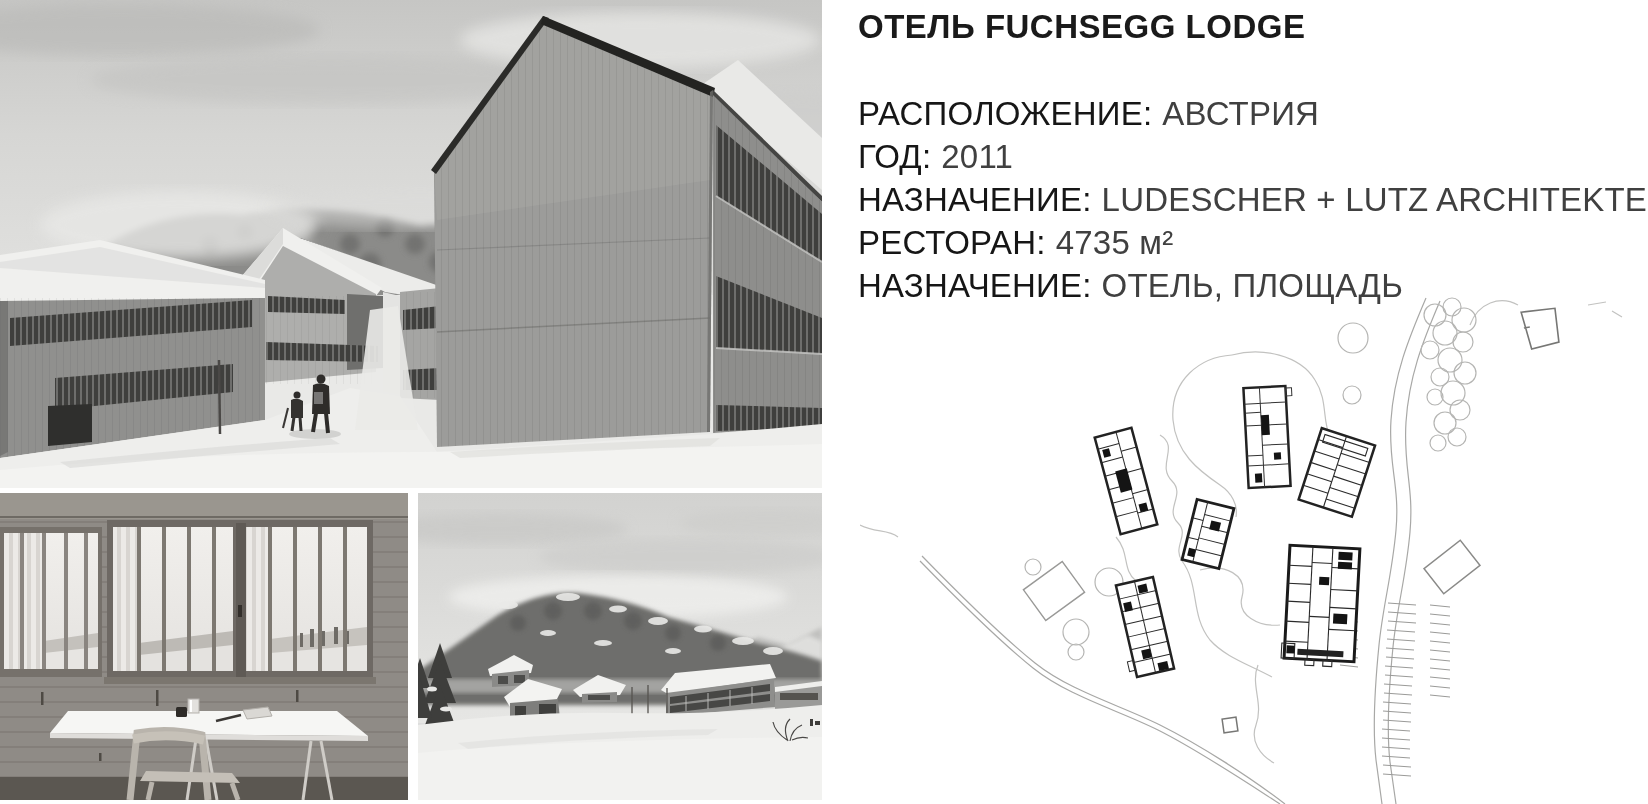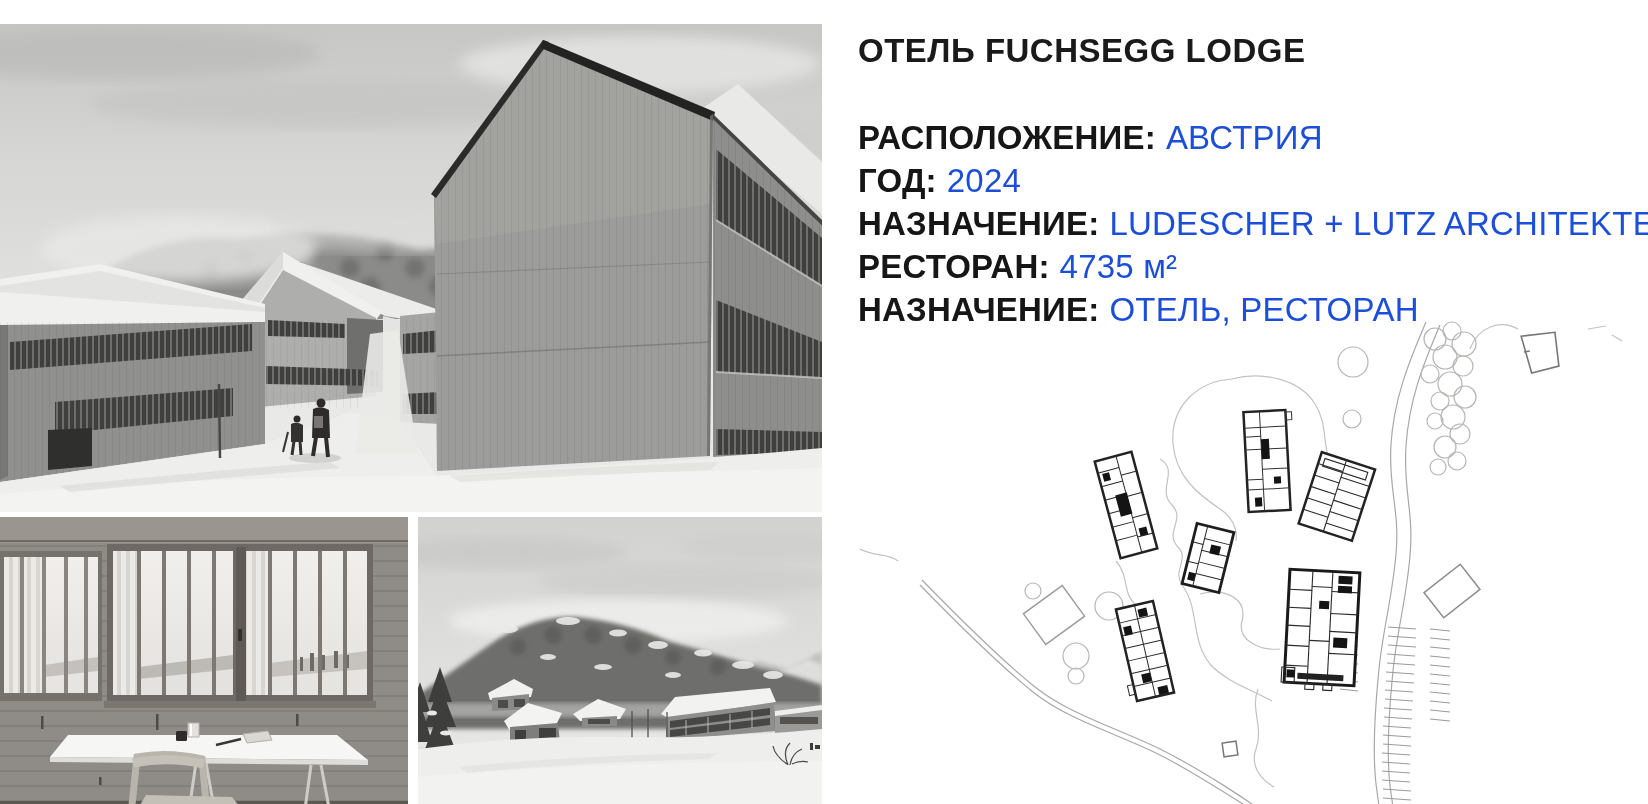--- a/index.html
+++ b/index.html
@@ -1,28 +1,28 @@
 <!DOCTYPE html>
 <html><head>
 <meta charset="utf-8">
 <style>
   html,body{margin:0;padding:0;background:#ffffff;width:1648px;height:804px;overflow:hidden;
     font-family:"Liberation Sans", sans-serif;}
-  .page{position:relative;width:1648px;height:596px;background:#fff;margin-top:24px;}
+  .page{position:relative;width:1648px;height:596px;background:#fff;}
   .photo{position:absolute;overflow:hidden;background:#ddd;}
   #main-photo{left:0;top:0;width:822px;height:488px;}
   #interior-photo{left:0;top:493px;width:408px;height:307px;}
   #landscape-photo{left:418px;top:493px;width:404px;height:307px;}
   #site-plan{position:absolute;left:860px;top:285px;width:788px;height:519px;}
   .info{position:absolute;left:858px;top:0;width:790px;color:#1a1a1a;}
   .title{position:absolute;left:0;top:8px;font-size:33px;font-weight:bold;letter-spacing:0.5px;white-space:nowrap;}
   .details{position:absolute;left:0;top:92px;}
   .drow{height:43px;line-height:43px;font-size:33px;white-space:nowrap;letter-spacing:0.2px;}
-  .drow .lbl{font-weight:bold;color:#161616;}
-  .drow .val{font-weight:normal;color:#1d4ed8;margin-left:10px;}
+  .drow .lbl{font-weight:normal;color:#161616;}
+  .drow .val{font-weight:normal;color:#404040;margin-left:10px;}
   svg{display:block;}
 </style>
 </head>
 <body>
 
 <div class="page">
 
   <div class="photo" id="main-photo">
     <svg width="822" height="488" viewBox="0 0 822 488">
       <defs>
@@ -366,24 +366,24 @@
         <rect x="392" y="226" width="3" height="7"></rect>
           <rect x="397" y="228" width="5" height="4"></rect>
       </g>
     </svg>
   </div>
 
   <div class="info">
     <div class="title">ОТЕЛЬ FUCHSEGG LODGE</div>
     <div class="details">
       <div class="drow"><span class="lbl">РАСПОЛОЖЕНИЕ:</span><span class="val">АВСТРИЯ</span></div>
-      <div class="drow"><span class="lbl">ГОД:</span><span class="val">2024</span></div>
+      <div class="drow"><span class="lbl">ГОД:</span><span class="val">2011</span></div>
       <div class="drow"><span class="lbl">НАЗНАЧЕНИЕ:</span><span class="val">LUDESCHER + LUTZ ARCHITEKTEN</span></div>
       <div class="drow"><span class="lbl">РЕСТОРАН:</span><span class="val">4735 м²</span></div>
-      <div class="drow"><span class="lbl">НАЗНАЧЕНИЕ:</span><span class="val">ОТЕЛЬ, РЕСТОРАН</span></div>
+      <div class="drow"><span class="lbl">НАЗНАЧЕНИЕ:</span><span class="val">ОТЕЛЬ, ПЛОЩАДЬ</span></div>
     </div>
   </div>
 
   <div id="site-plan">
     <svg width="788" height="519" viewBox="0 0 788 519">
       <g stroke="#c2c2c0" stroke-width="1.2" fill="none">
         <path d="M372,70 C340,72 310,95 313,135 C316,168 338,185 360,200 C372,208 378,220 376,232"></path>
         <path d="M372,70 C402,62 440,70 455,95 C468,115 462,135 470,152"></path>
         <path d="M300,150 C320,162 296,180 312,196 C326,210 304,224 318,238 C330,250 312,262 322,276"></path>
         <path d="M340,285 C365,278 388,290 382,312 C377,330 398,342 420,340"></path>

